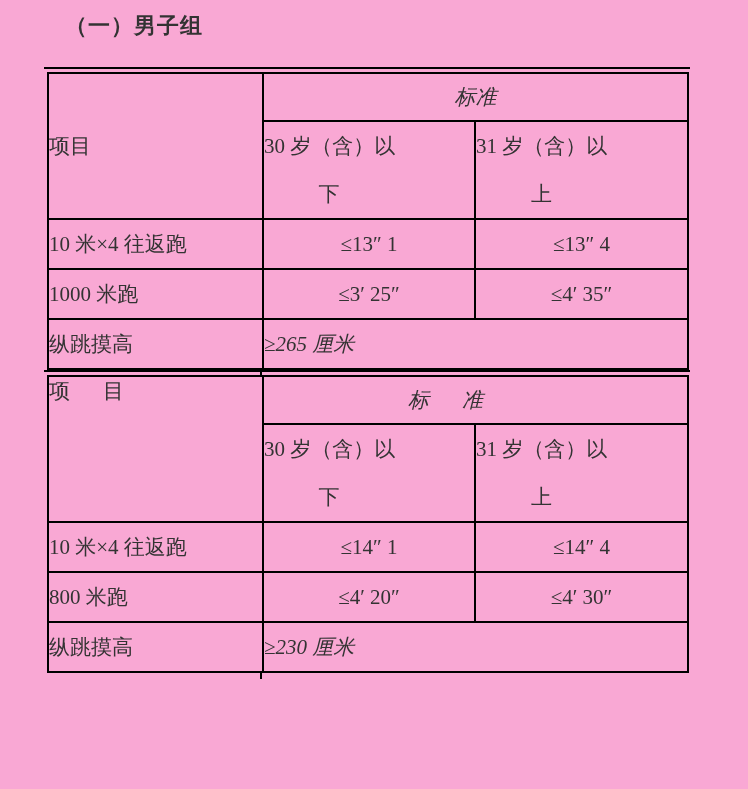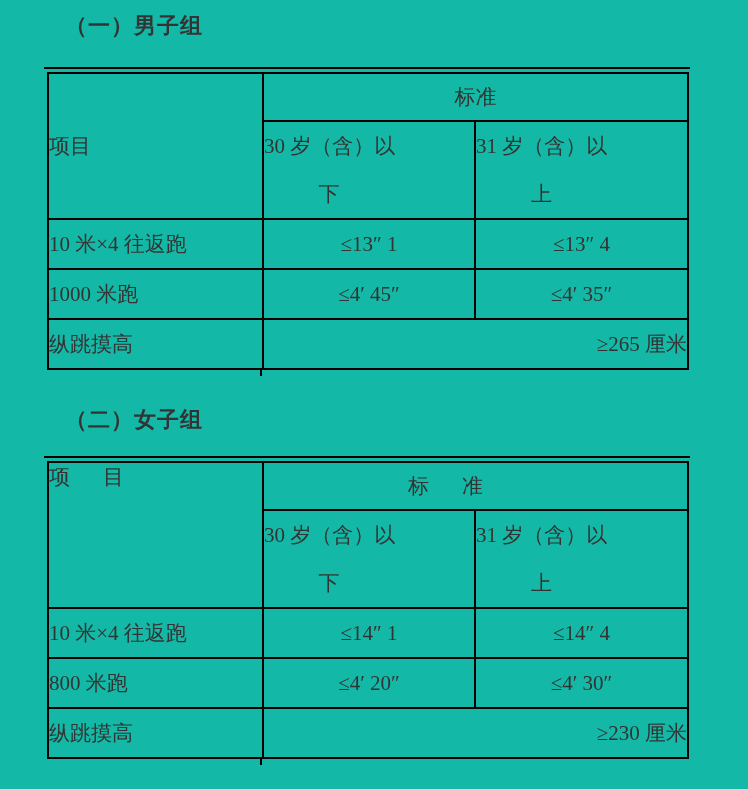--- a/index.html
+++ b/index.html
@@ -1,19 +1,19 @@
 <!DOCTYPE html>
 <html><head>
 <meta charset="utf-8">
 <style>
   html, body { margin: 0; padding: 0; background: #ffffff; }
   .doc {
     width: 748px;
     height: 789px;
-    background: #14b8a6;
+    background: #f9a8d4;
     box-sizing: border-box;
     padding: 13px 0 0 47px;
     font-family: "Liberation Serif", "DejaVu Serif", serif;
     color: #333333;
     overflow: hidden;
   }
   .sec-heading {
     font-family: "Liberation Sans", "DejaVu Sans", sans-serif;
     font-weight: 700;
     font-size: 22px;
@@ -62,34 +62,36 @@
     text-align: left;
     padding-left: 23px;
     padding-top: 12px;
     vertical-align: top;
     letter-spacing: 6px;
   }
   td.std-cell {
     text-align: center;
     vertical-align: middle;
     padding-right: 84px;
+    font-style: italic;
   }
   td.std-cell.spread { letter-spacing: 6px; padding-right: 54px; }
   td.age-cell { vertical-align: top; }
   .age-line1 { line-height: 48px; text-align: left; }
   .age-line2 { line-height: 48px; text-align: center; transform: translateX(-40px); }
   td.val-cell {
     text-align: center;
     vertical-align: middle;
     padding-right: 76px;
   }
   td.val-merged {
-    text-align: right;
+    text-align: left;
     vertical-align: middle;
     padding-right: 88px;
+    font-style: italic;
   }
   .overhang {
     position: absolute;
     left: 213px;
     bottom: -6px;
     width: 2px;
     height: 6px;
     background: #000000;
   }
 </style>
@@ -123,33 +125,32 @@
             <div class="age-line2">上</div>
           </td>
         </tr>
         <tr class="datarow">
           <td class="item-cell">10 米×4 往返跑</td>
           <td class="val-cell">≤13″ 1</td>
           <td class="val-cell">≤13″ 4</td>
         </tr>
         <tr class="datarow">
           <td class="item-cell">1000 米跑</td>
-          <td class="val-cell">≤4′ 45″</td>
+          <td class="val-cell">≤3′ 25″</td>
           <td class="val-cell">≤4′ 35″</td>
         </tr>
         <tr class="datarow">
           <td class="item-cell">纵跳摸高</td>
           <td colspan="2" class="val-merged">≥265 厘米</td>
         </tr>
       </tbody>
     </table>
     <div class="overhang"></div>
   </div>
 
-  <div class="sec-heading second">（二）女子组</div>
 
   <div class="tblwrap">
     <div class="topline"></div>
     <table class="std-table">
       <colgroup>
           <col style="width:215px">
           <col style="width:212px">
           <col style="width:213px">
         </colgroup>
       <tbody>

